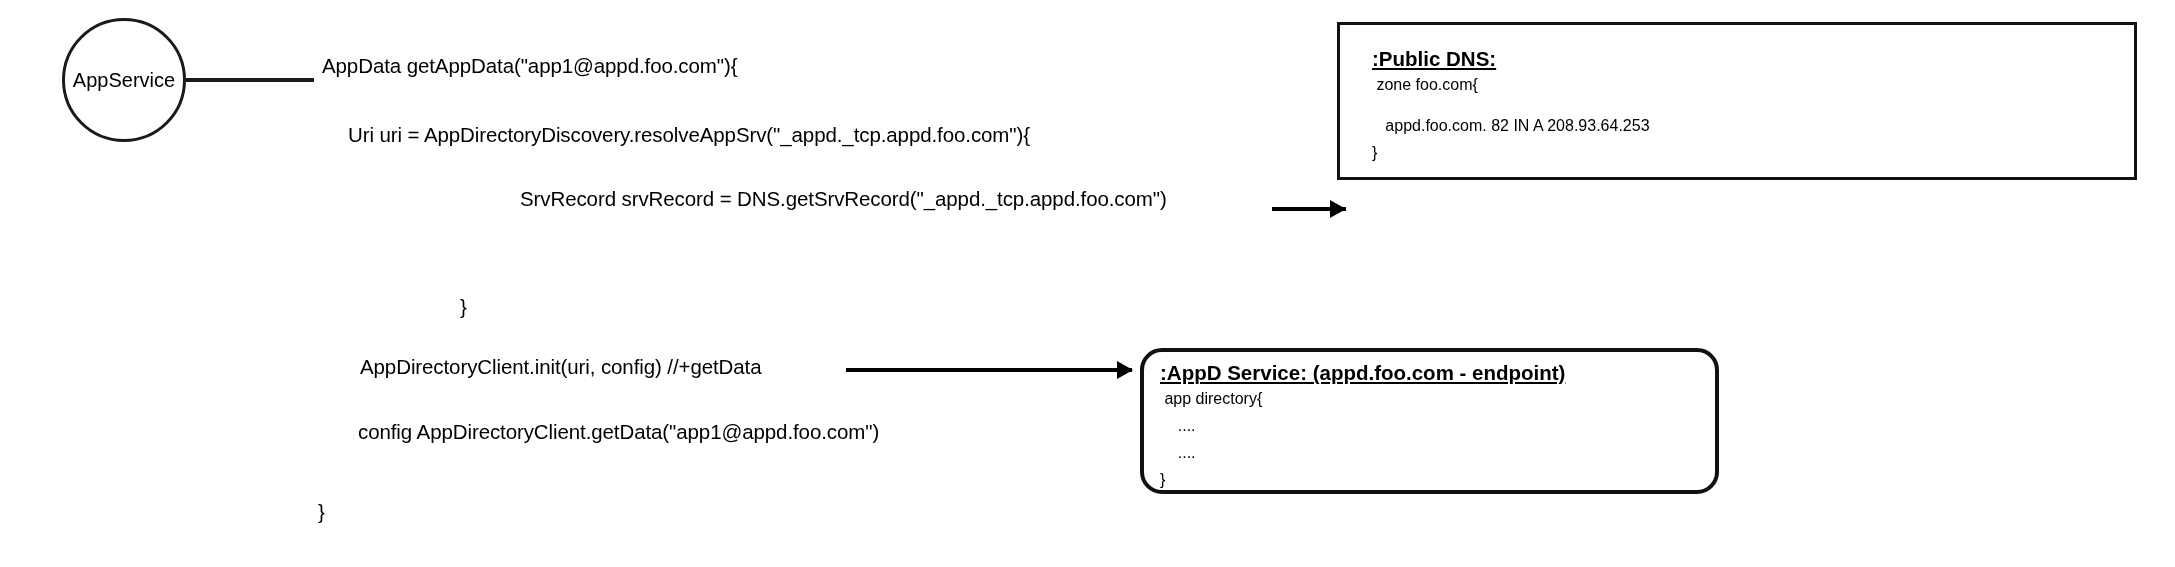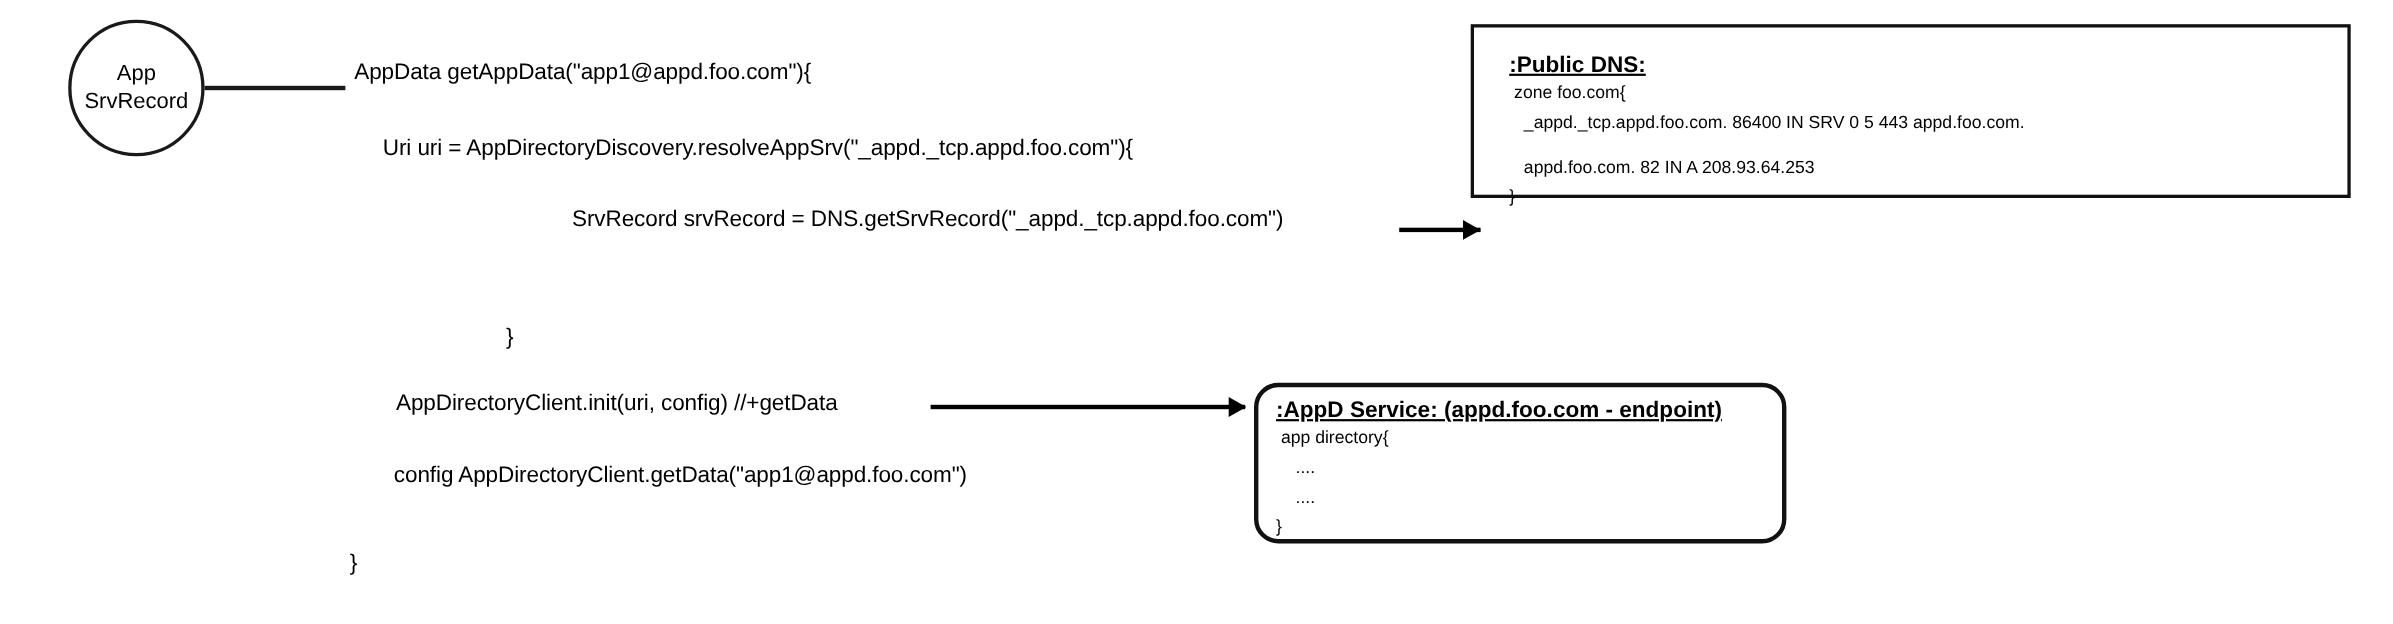--- a/index.html
+++ b/index.html
@@ -23,21 +23,20 @@
   .actor-circle {
     position: absolute;
     left: 62px;
     top: 18px;
     width: 124px;
     height: 124px;
     border: 3px solid #1a1a1a;
     border-radius: 50%;
     box-sizing: border-box;
     display: flex;
-    flex-direction: column;
     align-items: center;
     justify-content: center;
     background: #ffffff;
   }
   .actor-circle span {
     font-size: 20px;
     line-height: 25px;
     text-align: center;
     white-space: nowrap;
   }
@@ -98,21 +97,21 @@
   .appd-body { padding: 9px 0 0 16px; }
   .spacer-line { height: 14px; }
 </style>
 </head>
 <body>
 
 <div id="canvas">
 
   <div class="actor-circle">
     <span>App</span>
-    <span>SrvRecord</span>
+    <span>Service</span>
   </div>
 
   <div class="lifeline" style="left:186px; top:78px; width:128px;"></div>
 
   <div class="code-line" style="left:322px; top:54px;">AppData getAppData("app1@appd.foo.com"){</div>
 
   <div class="code-line" style="left:348px; top:123px;">Uri uri = AppDirectoryDiscovery.resolveAppSrv("_appd._tcp.appd.foo.com"){</div>
 
   <div class="code-line" style="left:484px; top:187px;margin-left:36px;">SrvRecord srvRecord =  DNS.getSrvRecord("_appd._tcp.appd.foo.com")</div>
 
@@ -128,28 +127,27 @@
   <div class="conn" style="left:1272px; top:207px; width:74px;"></div>
   <div class="arrow-head" style="left:1330px; top:200px;"></div>
 
   <div class="conn" style="left:846px; top:368px; width:286px;"></div>
   <div class="arrow-head" style="left:1117px; top:361px;"></div>
 
   <div class="box" style="left:1337px; top:22px; width:800px; height:158px;">
     <div class="dns-body">
       <div><span class="box-title">:Public DNS:</span></div>
       <div class="box-line"> zone foo.com{</div>
-      <div class="box-line">   _appd._tcp.appd.foo.com. 86400 IN SRV 0 5 443 appd.foo.com.</div>
       <div class="box-line spacer-line"></div>
       <div class="box-line">   appd.foo.com. 82 IN A 208.93.64.253</div>
       <div class="box-line">}</div>
     </div>
   </div>
 
-  <div class="box rounded" style="left:1140px; top:348px; width:484px; height:146px;">
+  <div class="box rounded" style="left:1140px; top:348px; width:579px; height:146px;">
     <div class="appd-body">
       <div><span class="box-title">:AppD Service: (appd.foo.com - endpoint)</span></div>
       <div class="box-line"> app directory{</div>
       <div class="box-line">    ....</div>
       <div class="box-line">    ....</div>
       <div class="box-line">}</div>
     </div>
   </div>
 
 </div>

